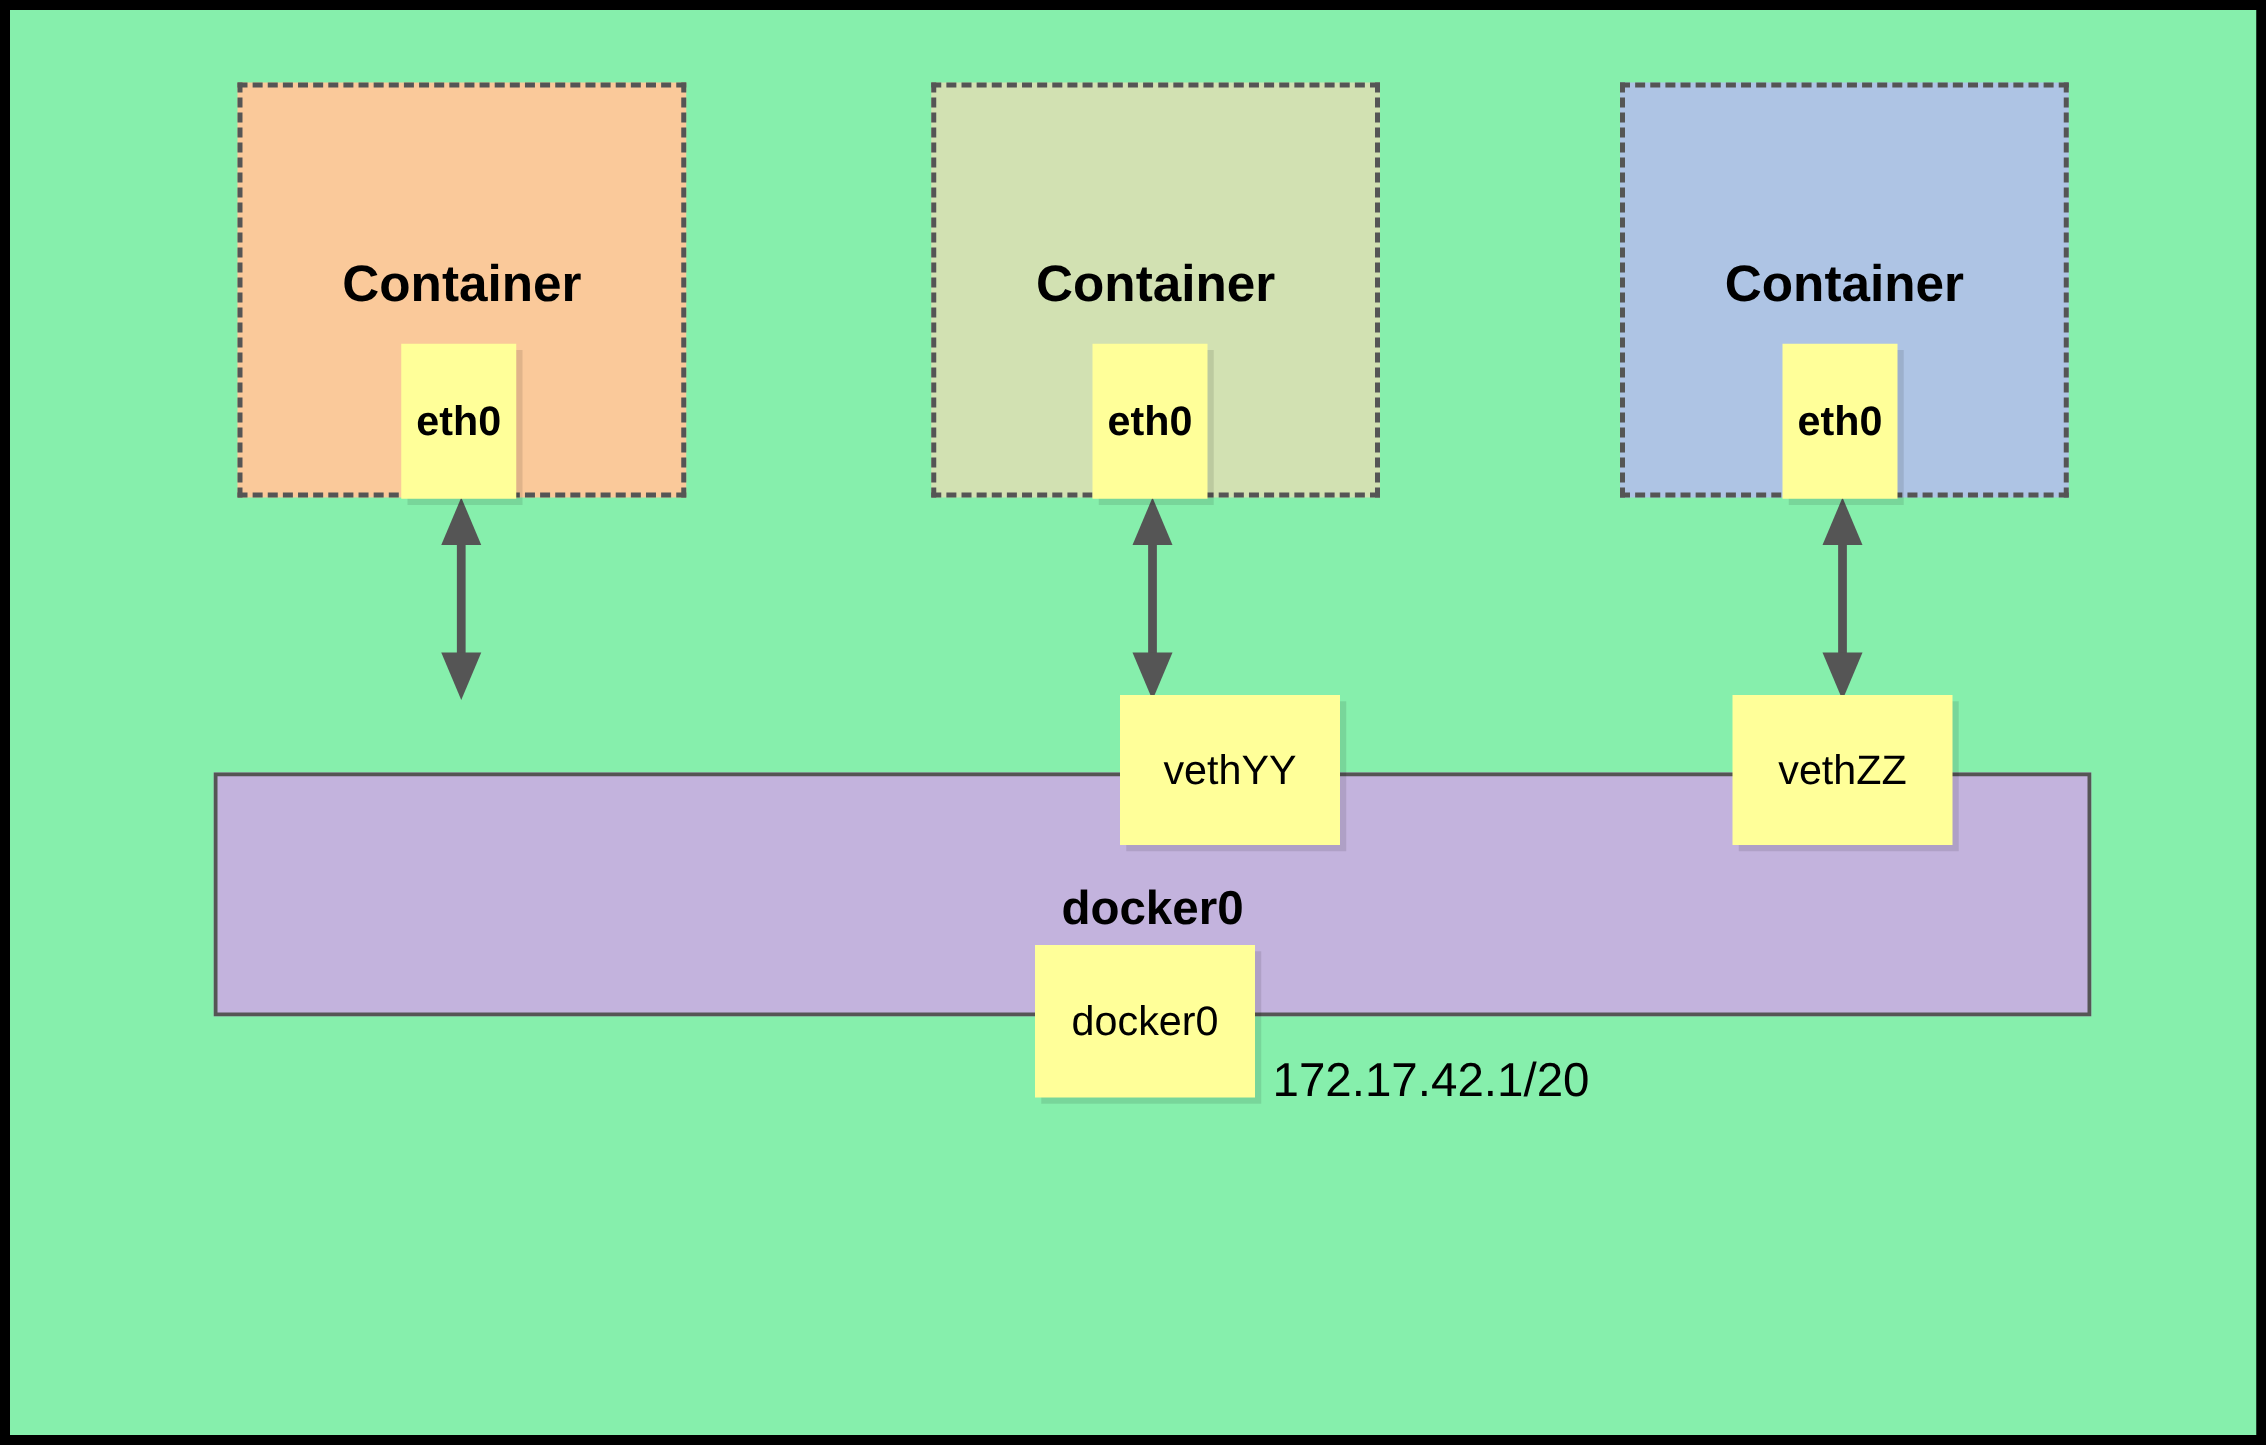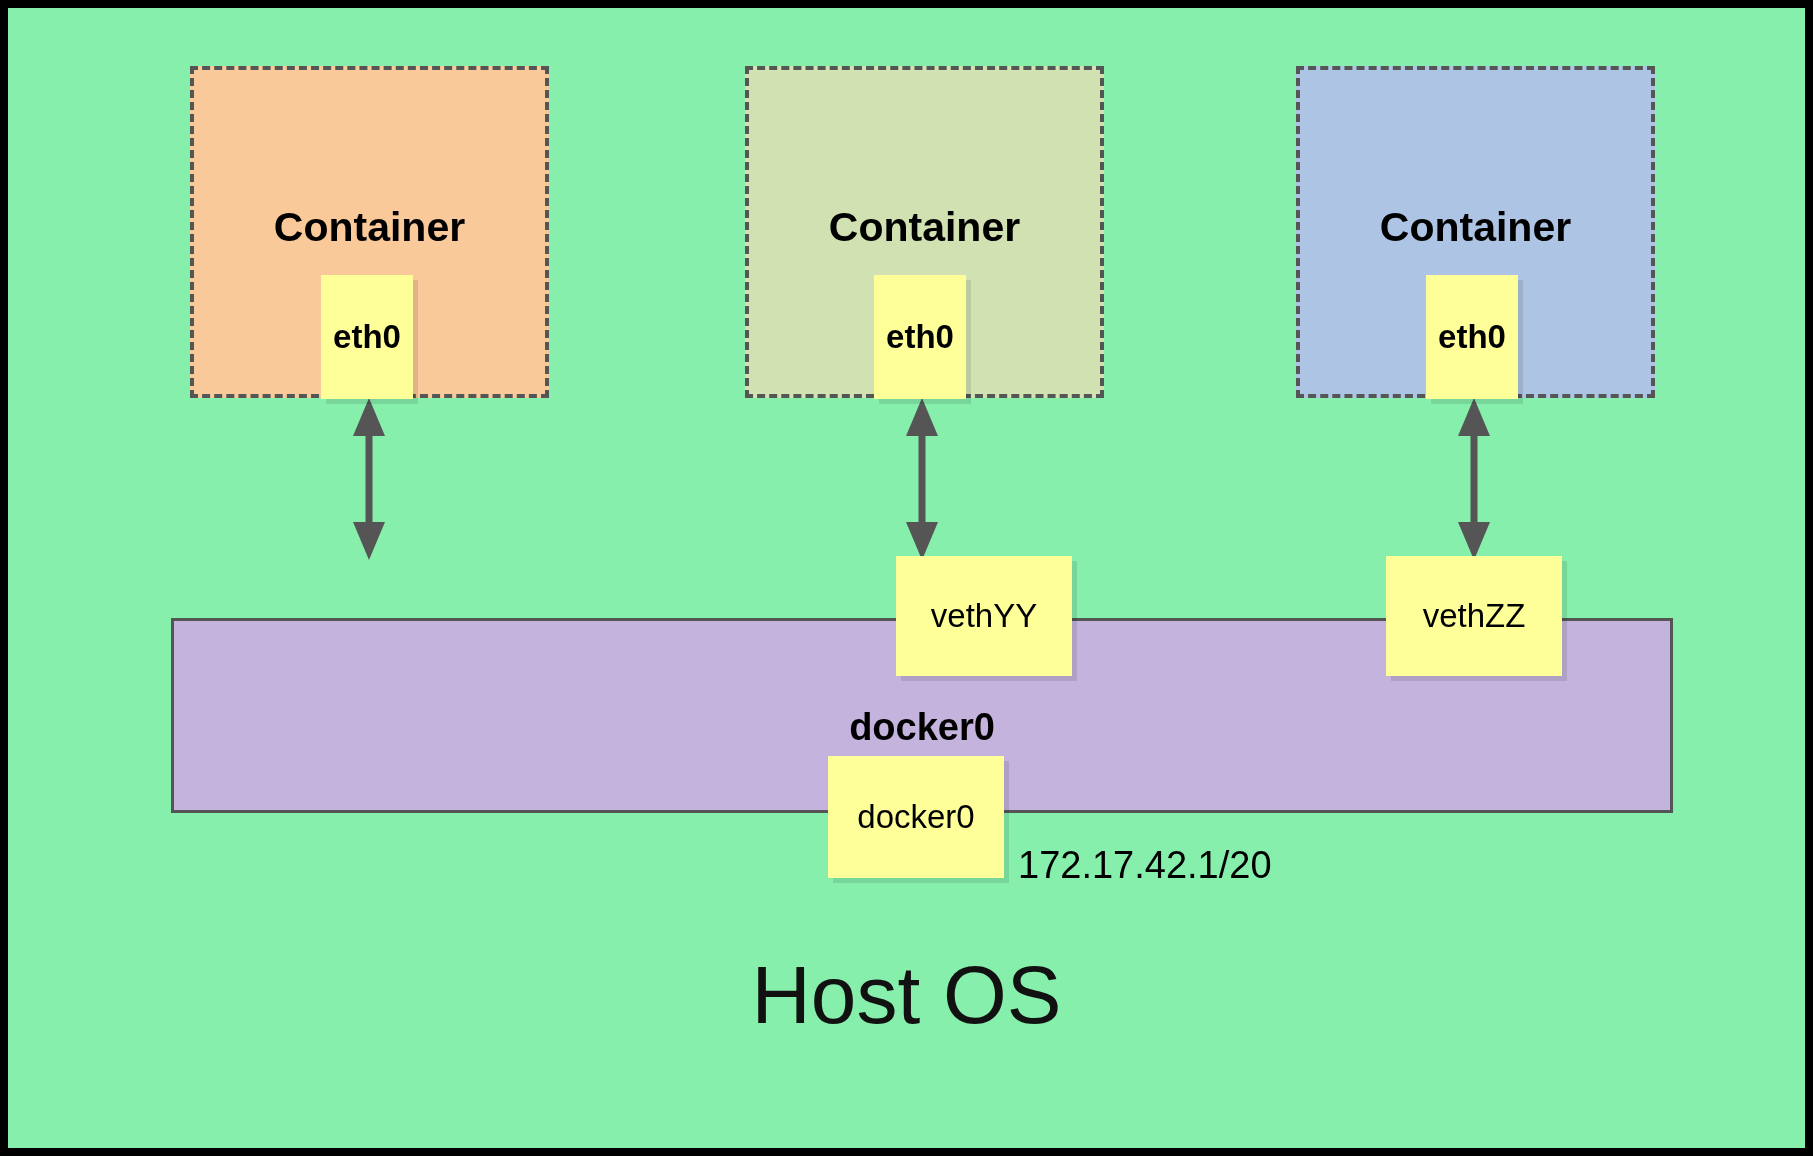--- a/index.html
+++ b/index.html
@@ -181,15 +181,14 @@
   <div class="note veth" style="left:1378px;">
     <span>vethZZ</span>
   </div>
 
   <div class="note docker0note">
     <span>docker0</span>
   </div>
 
   <div id="ip-label">172.17.42.1/20</div>
 
-  <div id="host-os">Host OS</div>
 
 </div>
 
 </body></html>

